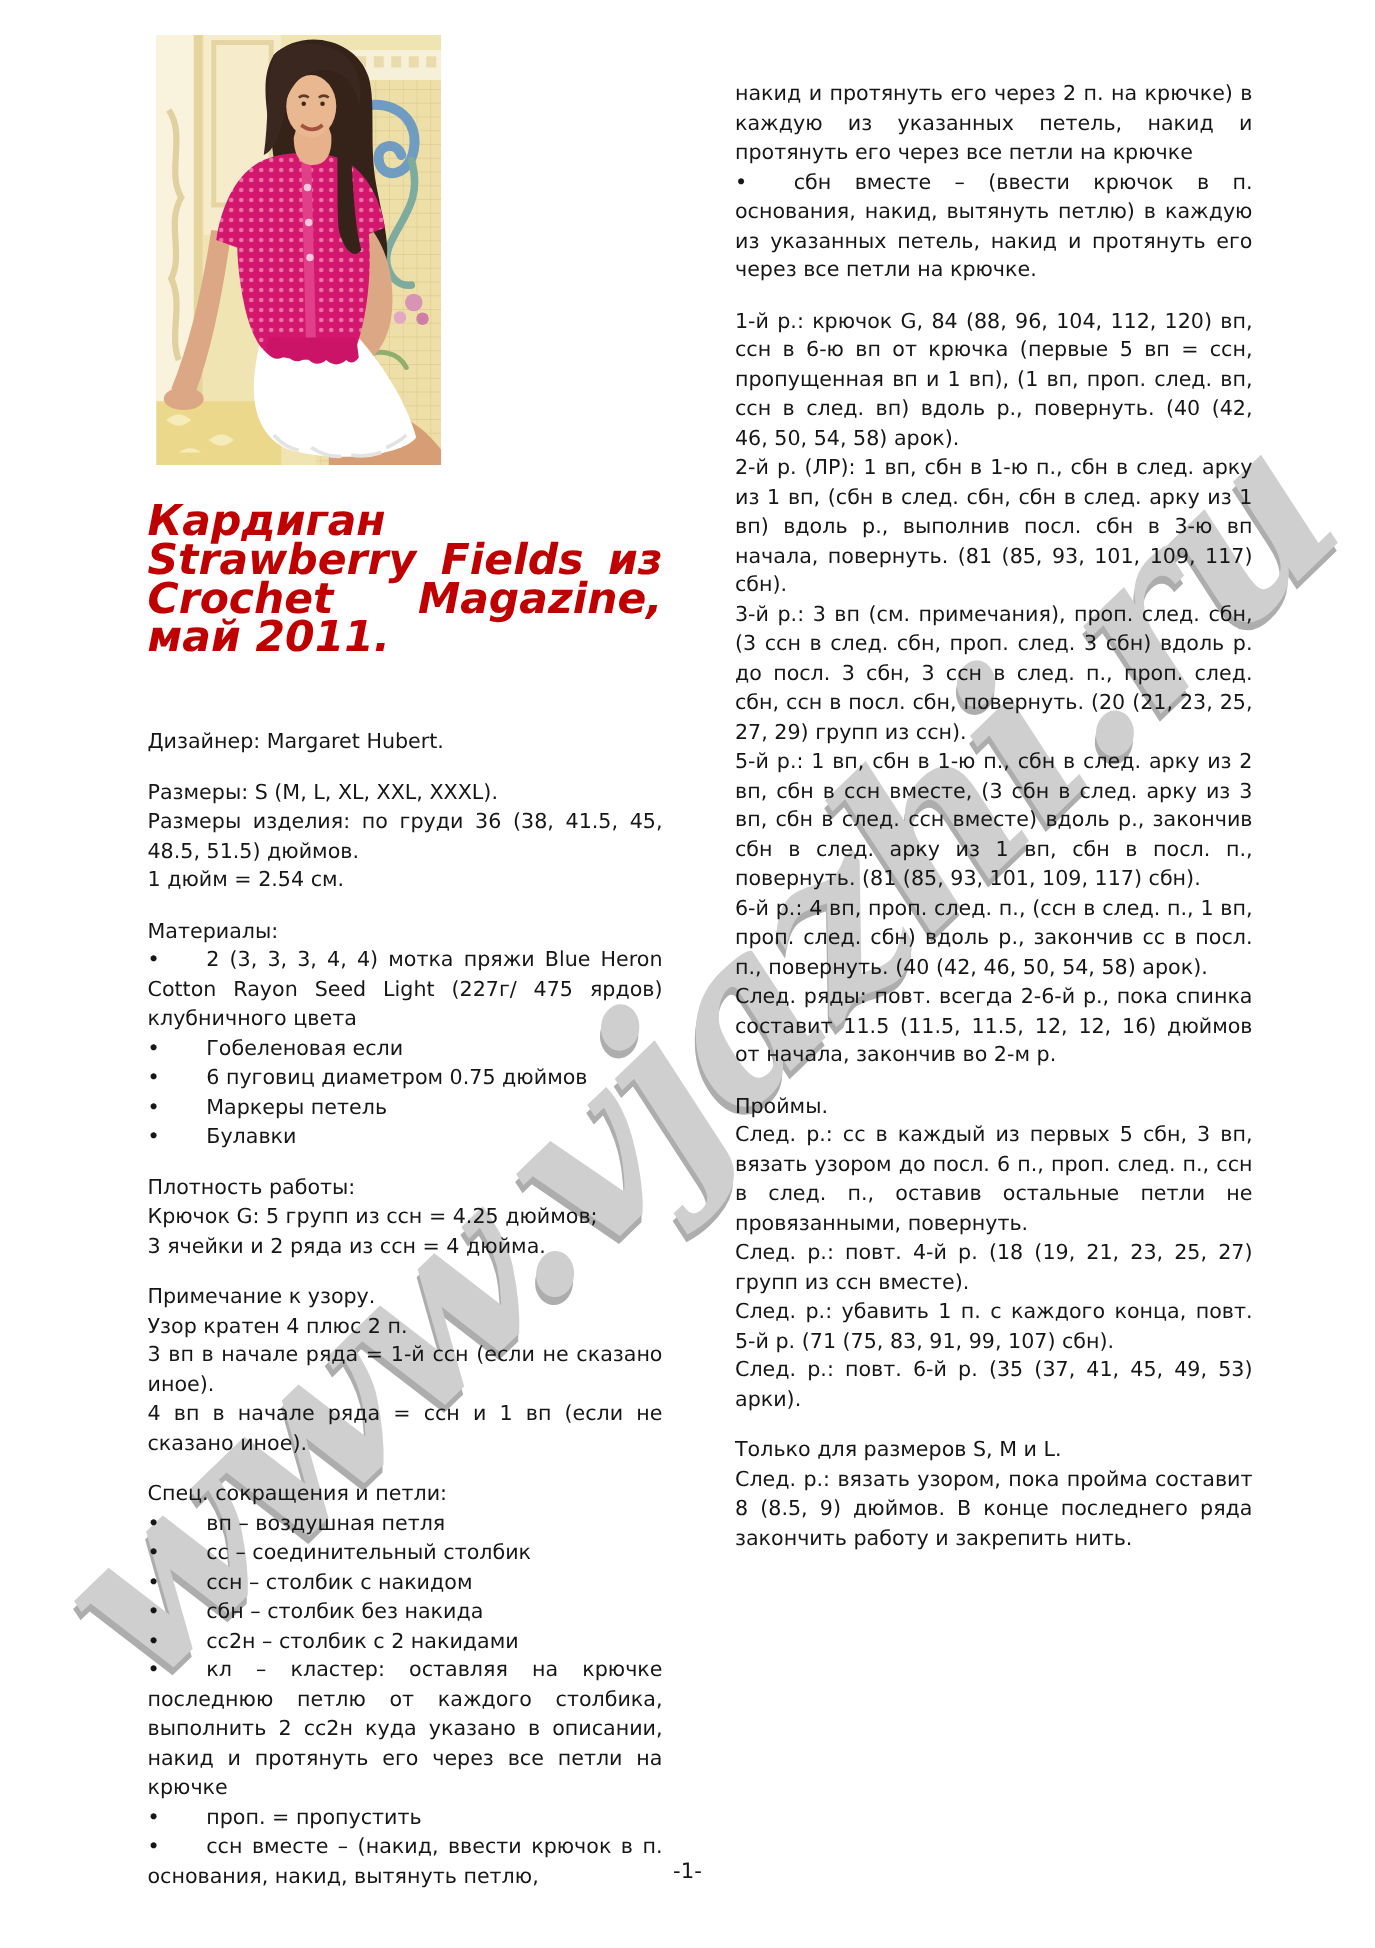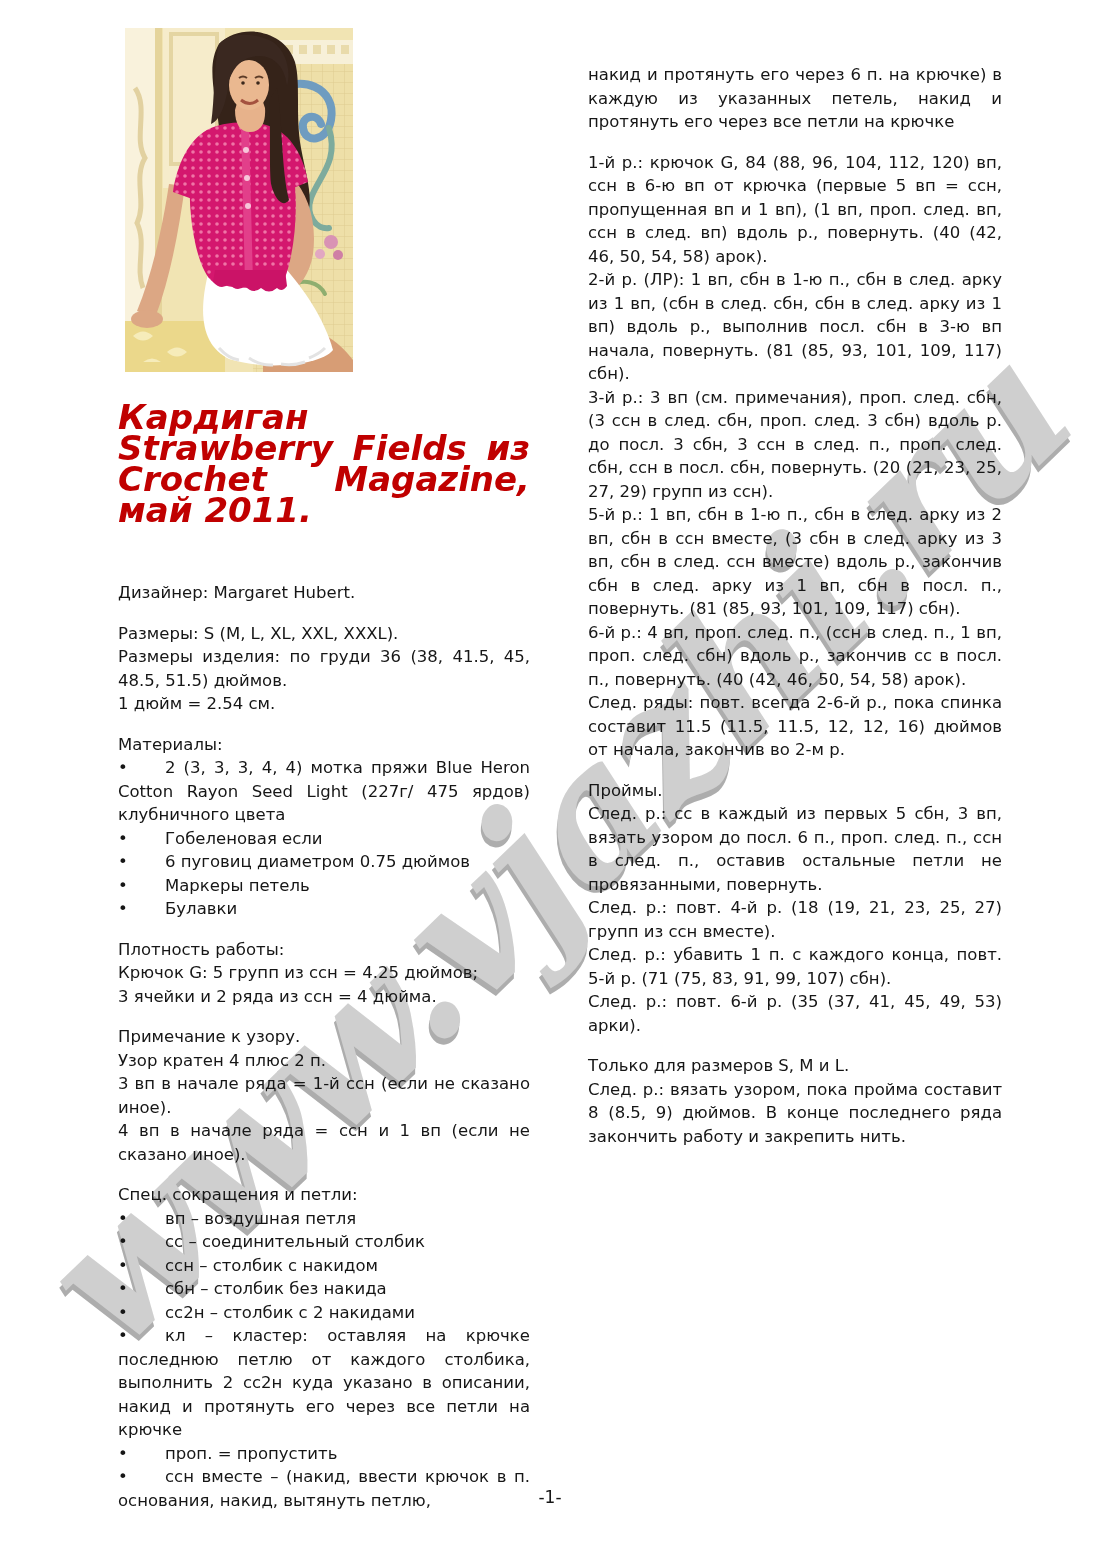--- a/index.html
+++ b/index.html
@@ -189,21 +189,22 @@
     <p class="t"><span class="dot">•</span><span>сс – соединительный столбик</span></p>
     <p class="t"><span class="dot">•</span><span>ссн – столбик с накидом</span></p>
     <p class="t"><span class="dot">•</span><span>сбн – столбик без накида</span></p>
     <p class="t"><span class="dot">•</span><span>сс2н – столбик с 2 накидами</span></p>
     <p class="t"><span class="dot">•</span><span>кл – кластер: оставляя на крючке последнюю петлю от каждого столбика, выполнить 2 сс2н куда указано в описании, накид и протянуть его через все петли на крючке</span></p>
     <p class="t"><span class="dot">•</span><span>проп. = пропустить</span></p>
     <p class="t"><span class="dot">•</span><span>ссн вместе – (накид, ввести крючок в п. основания, накид, вытянуть петлю,</span></p>
   </div>
 
   <div class="col right">
-    <p class="t">накид и протянуть его через 6 п. на крючке) в каждую из указанных петель, накид и протянуть его через все петли на крючке</p>
+    <p class="t">накид и протянуть его через 2 п. на крючке) в каждую из указанных петель, накид и протянуть его через все петли на крючке</p>
+    <p class="t"><span class="dot">•</span><span>сбн вместе – (ввести крючок в п. основания, накид, вытянуть петлю) в каждую из указанных петель, накид и протянуть его через все петли на крючке.</span></p>
     <div class="sp"></div>
 
     <p class="t">1-й р.: крючок G, 84 (88, 96, 104, 112, 120) вп, ссн в 6-ю вп от крючка (первые 5 вп = ссн, пропущенная вп и 1 вп), (1 вп, проп. след. вп, ссн в след. вп) вдоль р., повернуть. (40 (42, 46, 50, 54, 58) арок).</p>
     <p class="t">2-й р. (ЛР): 1 вп, сбн в 1-ю п., сбн в след. арку из 1 вп, (сбн в след. сбн, сбн в след. арку из 1 вп) вдоль р., выполнив посл. сбн в 3-ю вп начала, повернуть. (81 (85, 93, 101, 109, 117) сбн).</p>
     <p class="t">3-й р.: 3 вп (см. примечания), проп. след. сбн, (3 ссн в след. сбн, проп. след. 3 сбн) вдоль р. до посл. 3 сбн, 3 ссн в след. п., проп. след. сбн, ссн в посл. сбн, повернуть. (20 (21, 23, 25, 27, 29) групп из ссн).</p>
     <p class="t">5-й р.: 1 вп, сбн в 1-ю п., сбн в след. арку из 2 вп, сбн в ссн вместе, (3 сбн в след. арку из 3 вп, сбн в след. ссн вместе) вдоль р., закончив сбн в след. арку из 1 вп, сбн в посл. п., повернуть. (81 (85, 93, 101, 109, 117) сбн).</p>
     <p class="t">6-й р.: 4 вп, проп. след. п., (ссн в след. п., 1 вп, проп. след. сбн) вдоль р., закончив сс в посл. п., повернуть. (40 (42, 46, 50, 54, 58) арок).</p>
     <p class="t">След. ряды: повт. всегда 2-6-й р., пока спинка составит 11.5 (11.5, 11.5, 12, 12, 16) дюймов от начала, закончив во 2-м р.</p>
     <div class="sp"></div>
 

